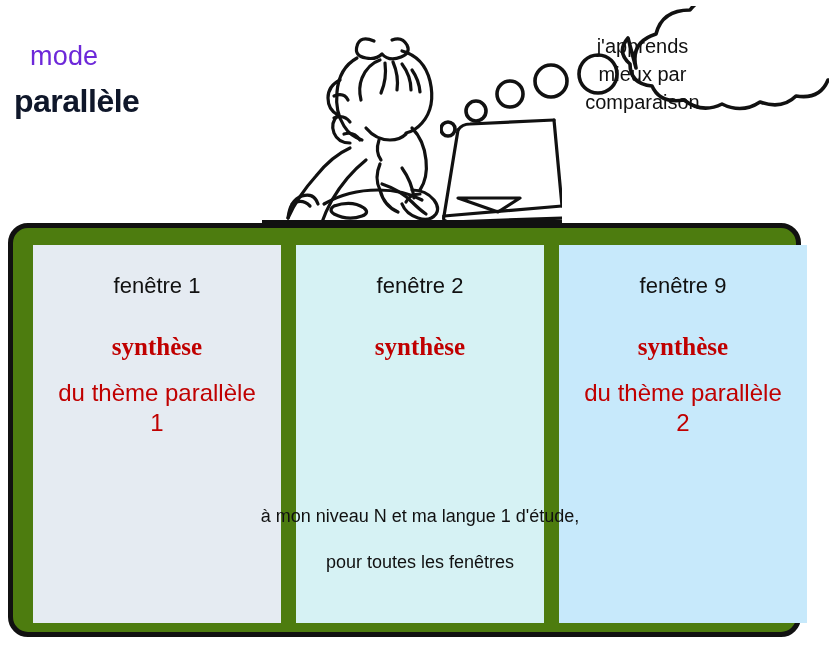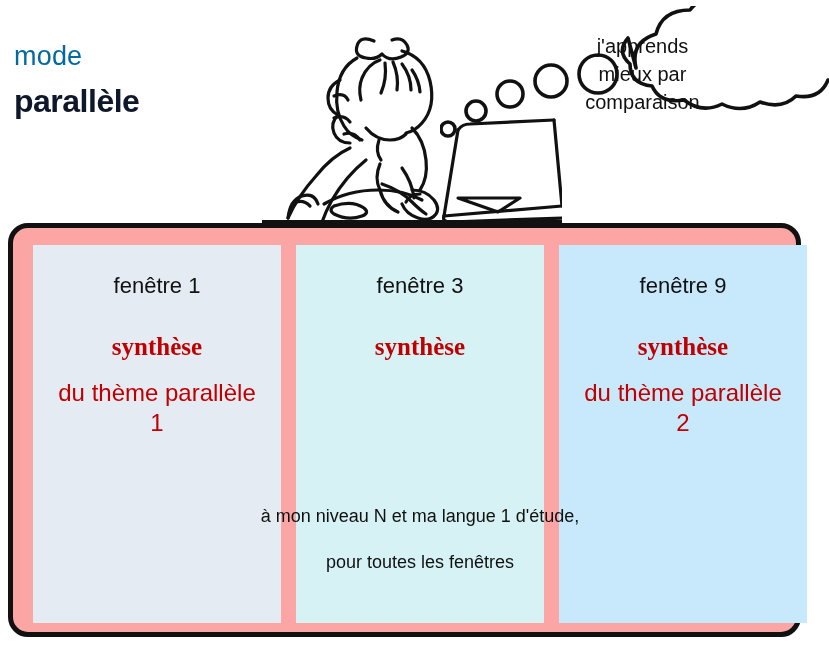--- a/index.html
+++ b/index.html
@@ -17,24 +17,24 @@
   }
 
   
   #header-area {
     position: absolute;
     left: 0; top: 0;
     width: 829px; height: 223px;
   }
   #mode-label {
     position: absolute;
-    left: 14px; top: 41px;
+    left: 30px; top: 41px;
     font-size: 27px;
     font-weight: 400;
-    color: #0369a1;
+    color: #6d28d9;
     letter-spacing: 0.2px;
   }
   #mode-title {
     position: absolute;
     left: 14px; top: 83px;
     font-size: 32px;
     font-weight: 700;
     color: #0f172a;
     letter-spacing: -0.5px;
   }
@@ -66,21 +66,21 @@
   }
 
   
   #windows-container {
     position: absolute;
     left: 8px; top: 223px;
     width: 793px; height: 414px;
     border: 5px solid #111111;
     border-radius: 20px;
     box-sizing: border-box;
-    background: #fca5a5;
+    background: #4d7c0f;
   }
 
   #panels-row {
     position: absolute;
     left: 20px; top: 17px;
     width: 774px; height: 378px;
     display: flex;
     justify-content: space-between;
   }
   .panel {
@@ -228,21 +228,21 @@
   <div id="panels-row">
 
     <div class="panel" style="background:#e5ebf2">
       <div class="panel-title">fenêtre 1</div>
       <div class="panel-synthese">synthèse</div>
       <div class="panel-sub">du thème parallèle</div>
       <div class="panel-sub num" style="margin-top:0">1</div>
     </div>
 
     <div class="panel" style="background:#d6f2f4">
-      <div class="panel-title">fenêtre 3</div>
+      <div class="panel-title">fenêtre 2</div>
       <div class="panel-synthese">synthèse</div>
       <div class="panel-sub num" style="margin-top:0"></div>
     </div>
 
     <div class="panel" style="background:#c7e9fb">
       <div class="panel-title">fenêtre 9</div>
       <div class="panel-synthese">synthèse</div>
       <div class="panel-sub">du thème parallèle</div>
       <div class="panel-sub num" style="margin-top:0">2</div>
     </div>

